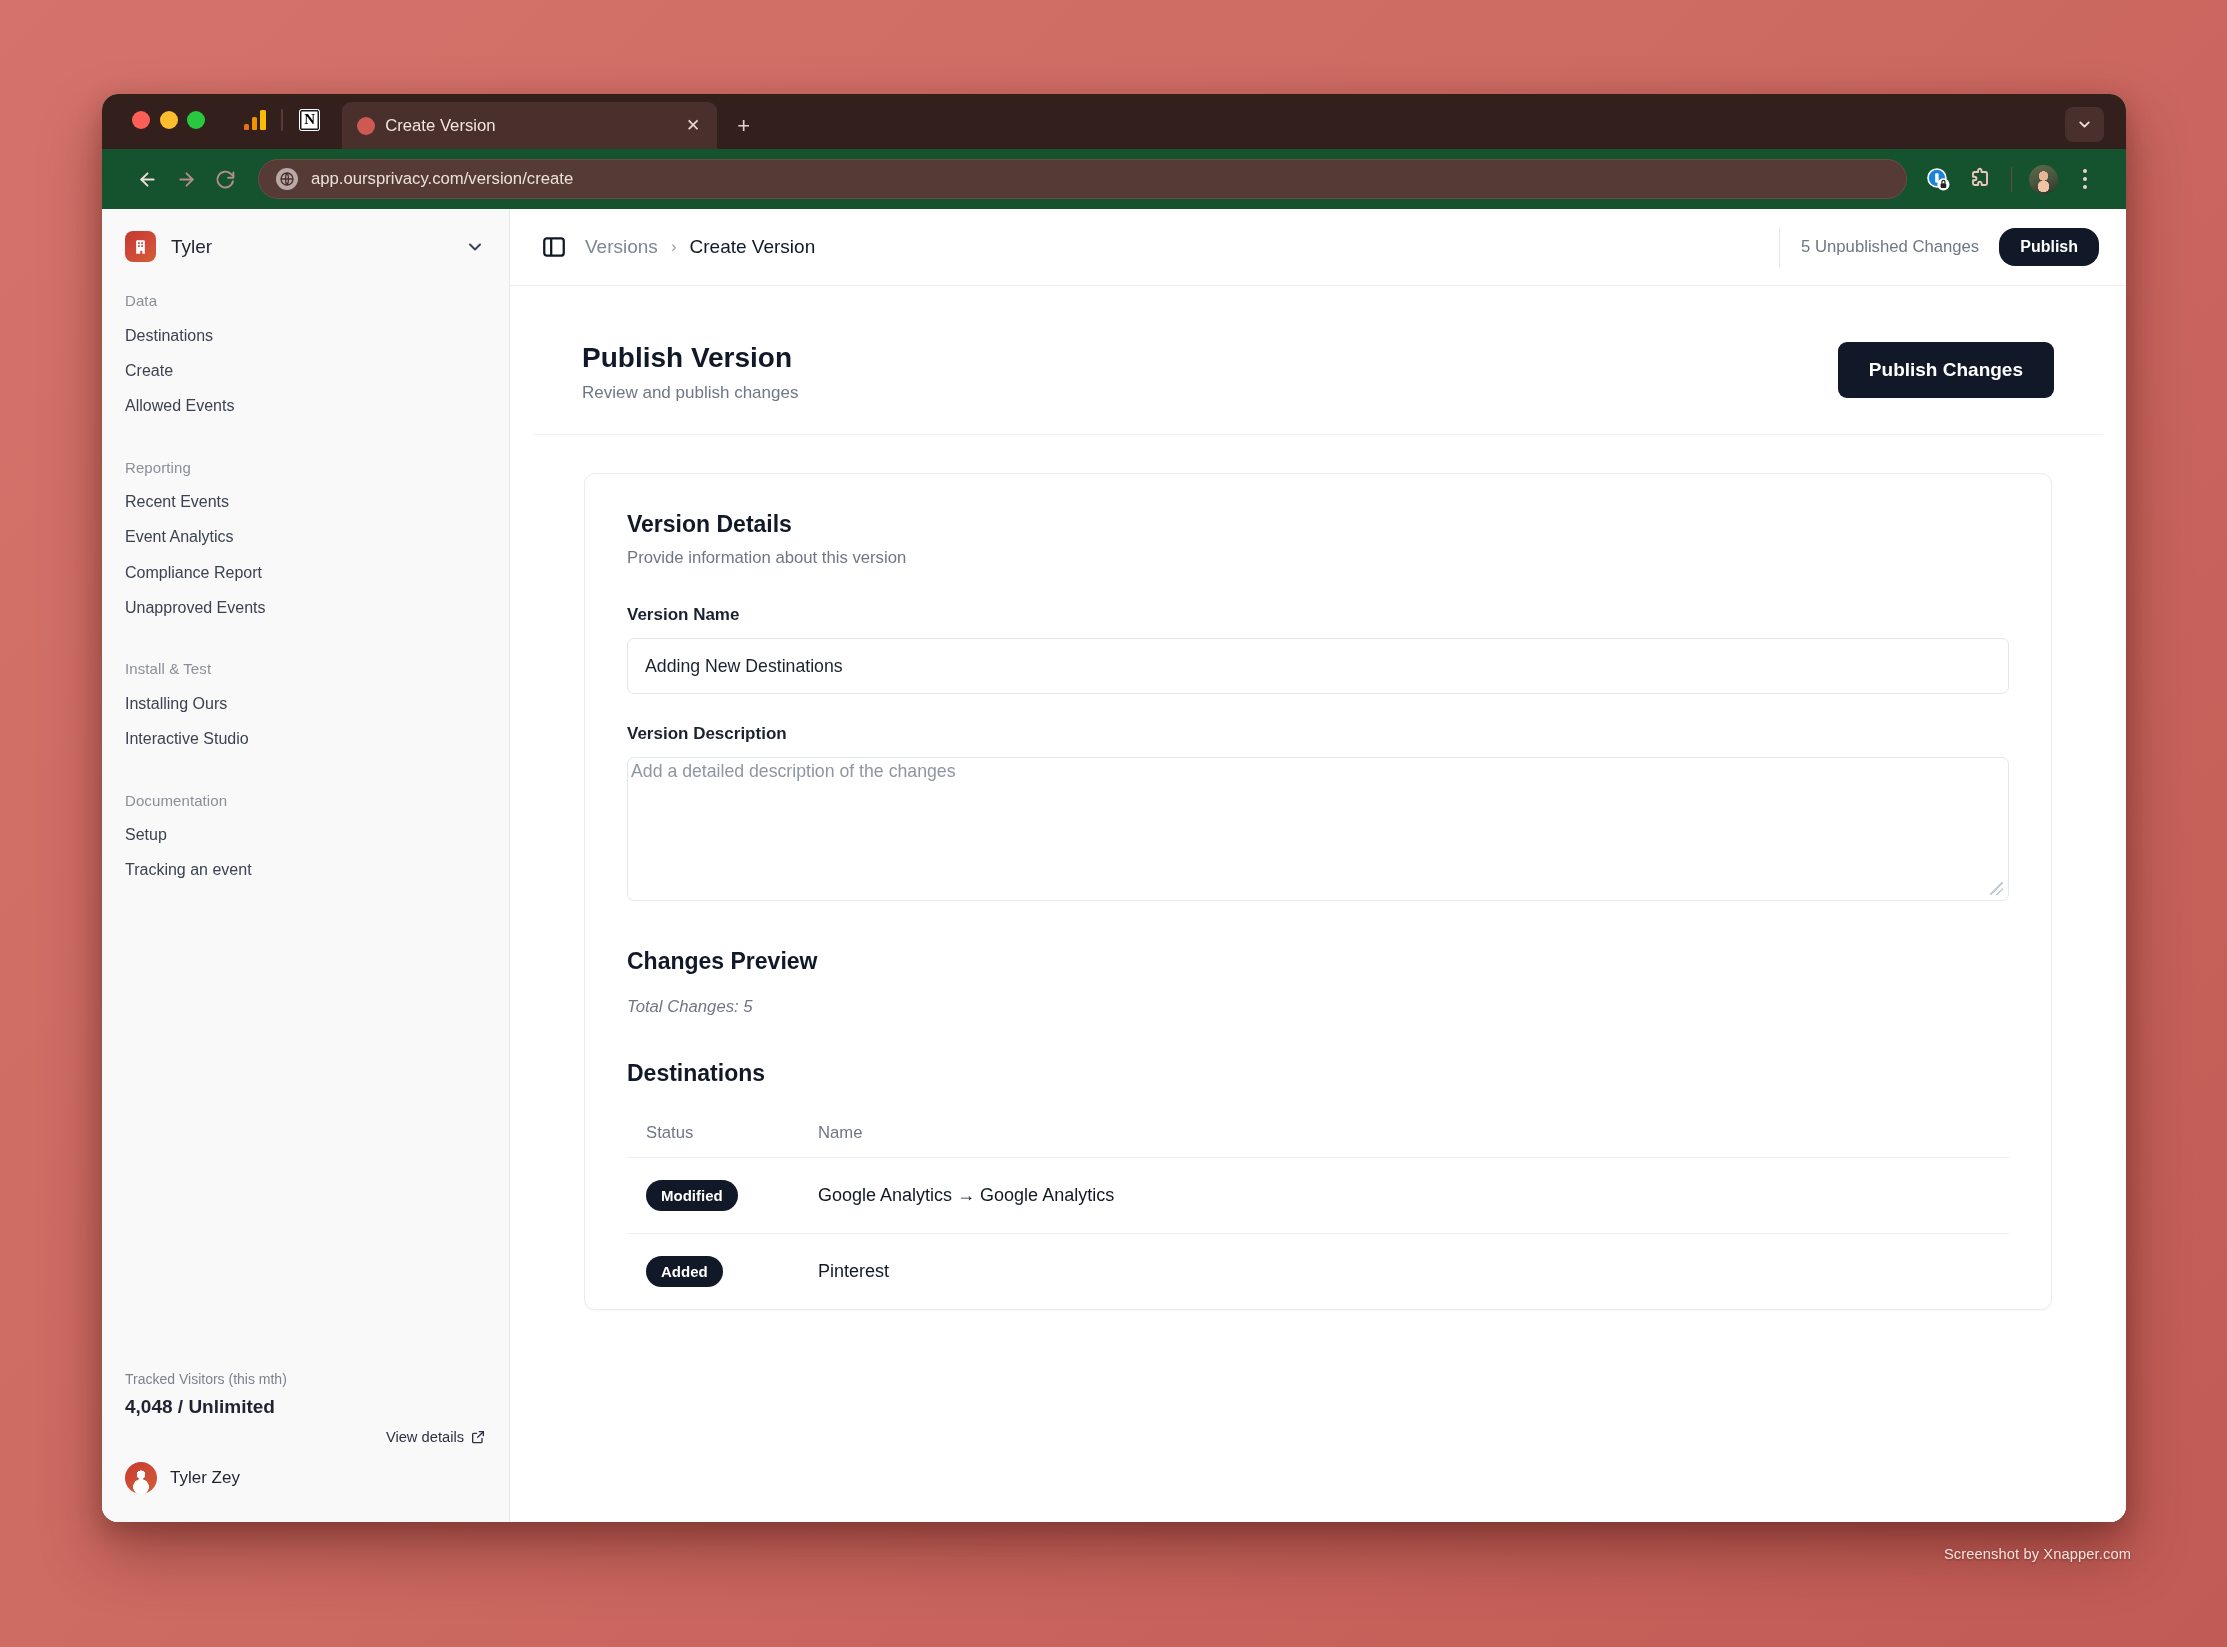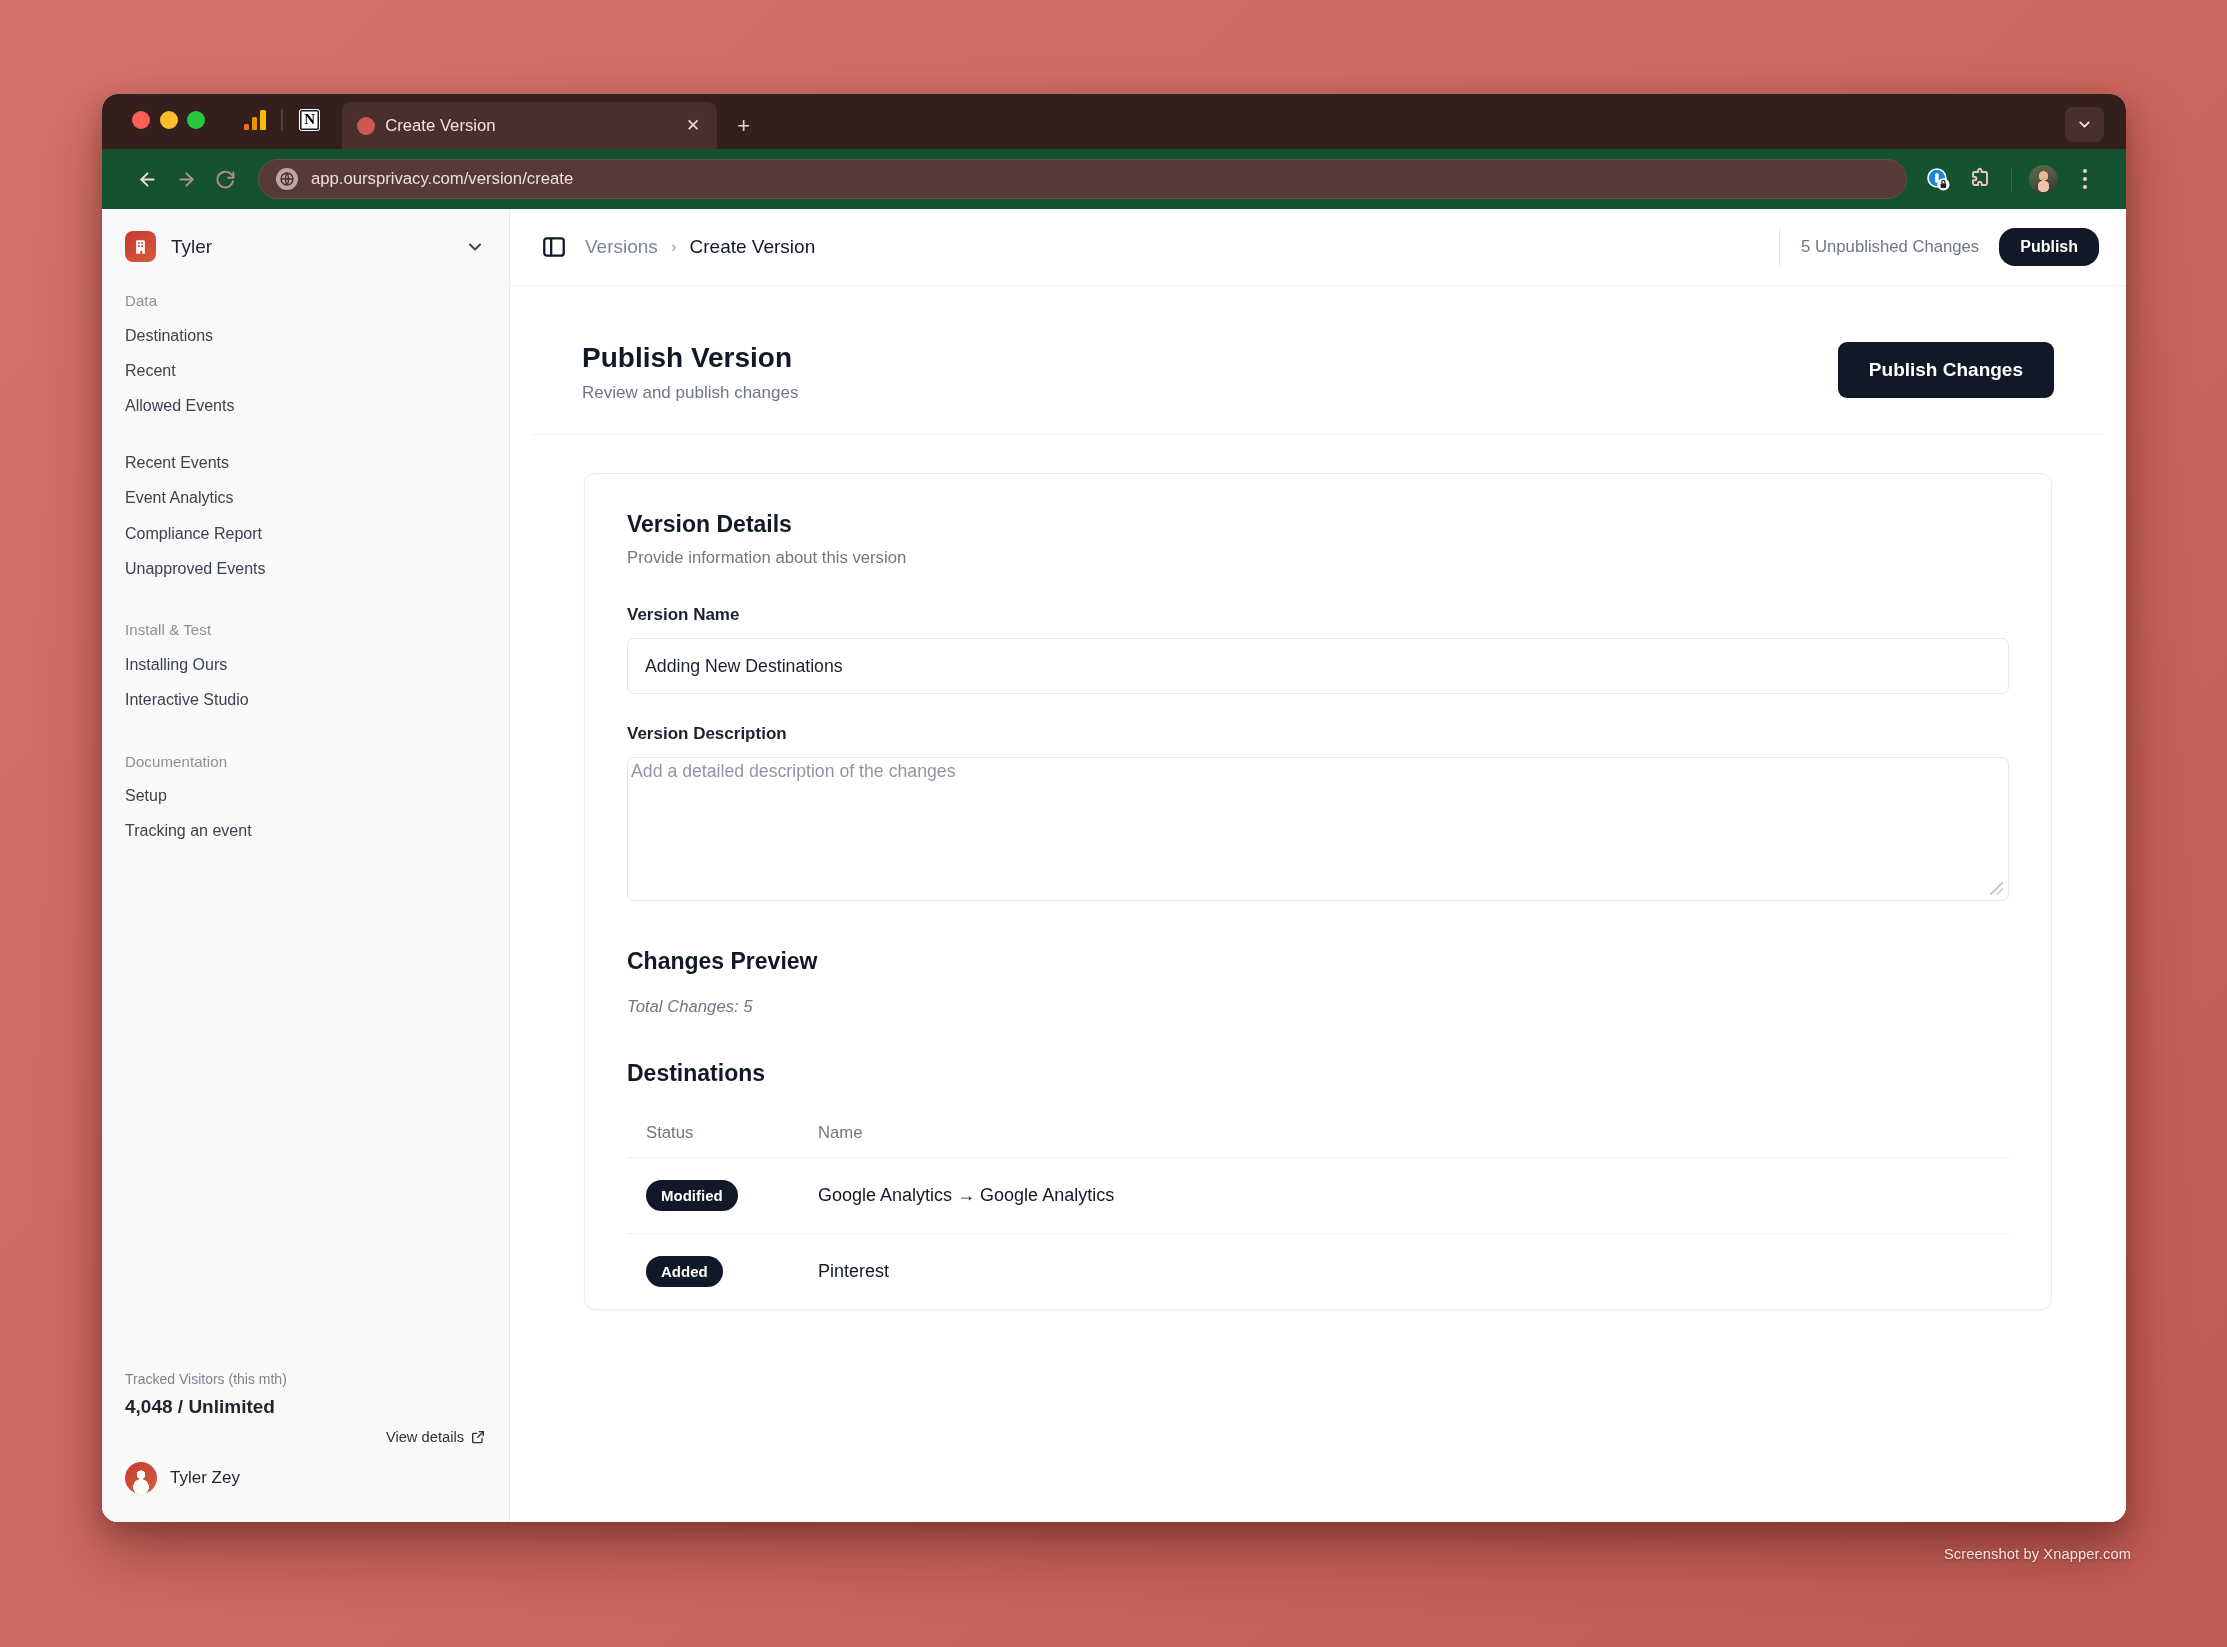--- a/index.html
+++ b/index.html
@@ -407,26 +407,27 @@
         <span class="org-caret">
           <svg viewBox="0 0 24 24" width="20" height="20" fill="none" stroke="currentColor" stroke-width="2.4" stroke-linecap="round" stroke-linejoin="round">
             <polyline points="6 9 12 15 18 9"></polyline>
           </svg>
         </span>
       </div>
 
       <div class="nav-section">
         <div class="nav-group-label">Data</div>
         <div class="nav-item">Destinations</div>
-        <div class="nav-item">Recent</div>
+        <div class="nav-item">Create</div>
         <div class="nav-item">Allowed Events</div>
       </div>
       <div class="group-gap"></div>
 
       <div class="nav-section">
+        <div class="nav-group-label">Reporting</div>
         <div class="nav-item">Recent Events</div>
         <div class="nav-item">Event Analytics</div>
         <div class="nav-item">Compliance Report</div>
         <div class="nav-item">Unapproved Events</div>
       </div>
       <div class="group-gap"></div>
 
       <div class="nav-section">
         <div class="nav-group-label">Install &amp; Test</div>
         <div class="nav-item">Installing Ours</div>

